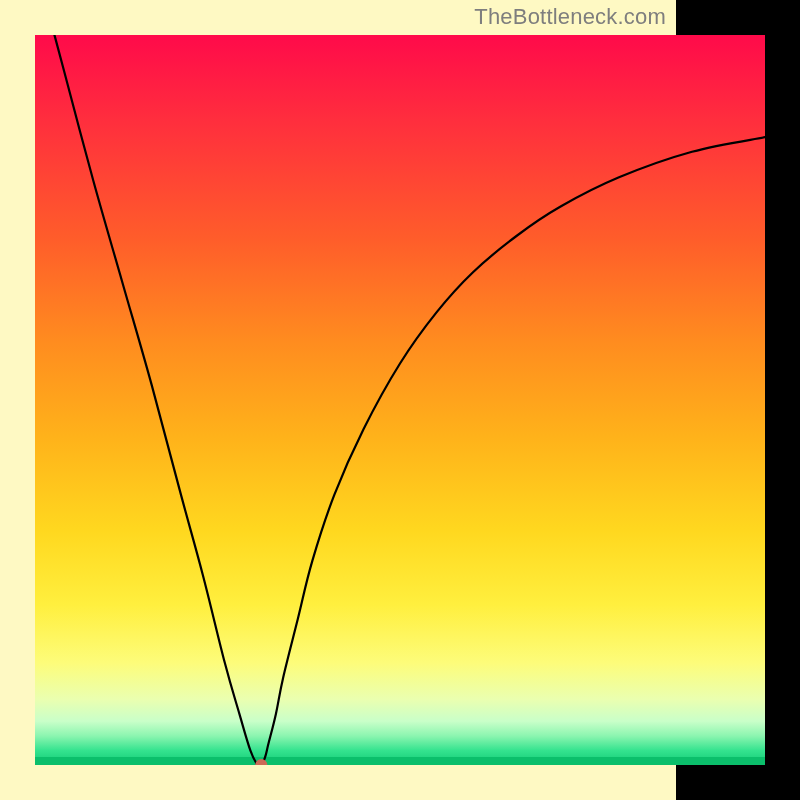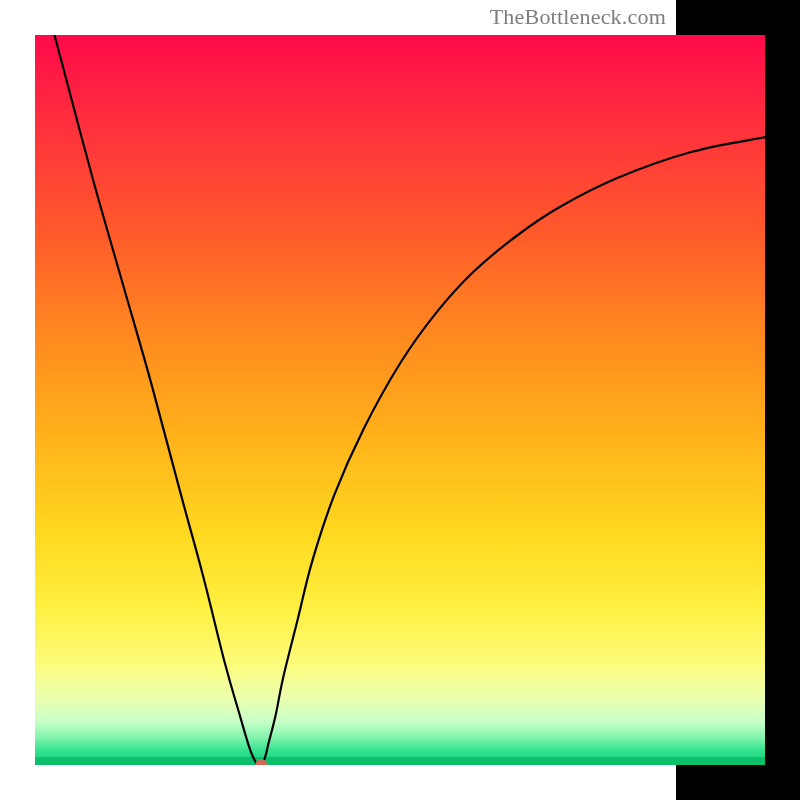--- a/index.html
+++ b/index.html
@@ -8,22 +8,21 @@
     width: 800px;
     height: 800px;
     background: #000;
     overflow: hidden;
     font-family: Arial, Helvetica, sans-serif;
   }
   .outer {
     position: relative;
     width: 676px;
     height: 800px;
-    background: #ffffff;
-    font-family: Liberation Serif, serif;
+    background: #fef9c3;
   }
   .plot-area {
     position: absolute;
     left: 35px;
     top: 35px;
     width: 730px;
     height: 730px;
     background: linear-gradient(
       to bottom,
       #ff0a4a 0%,

